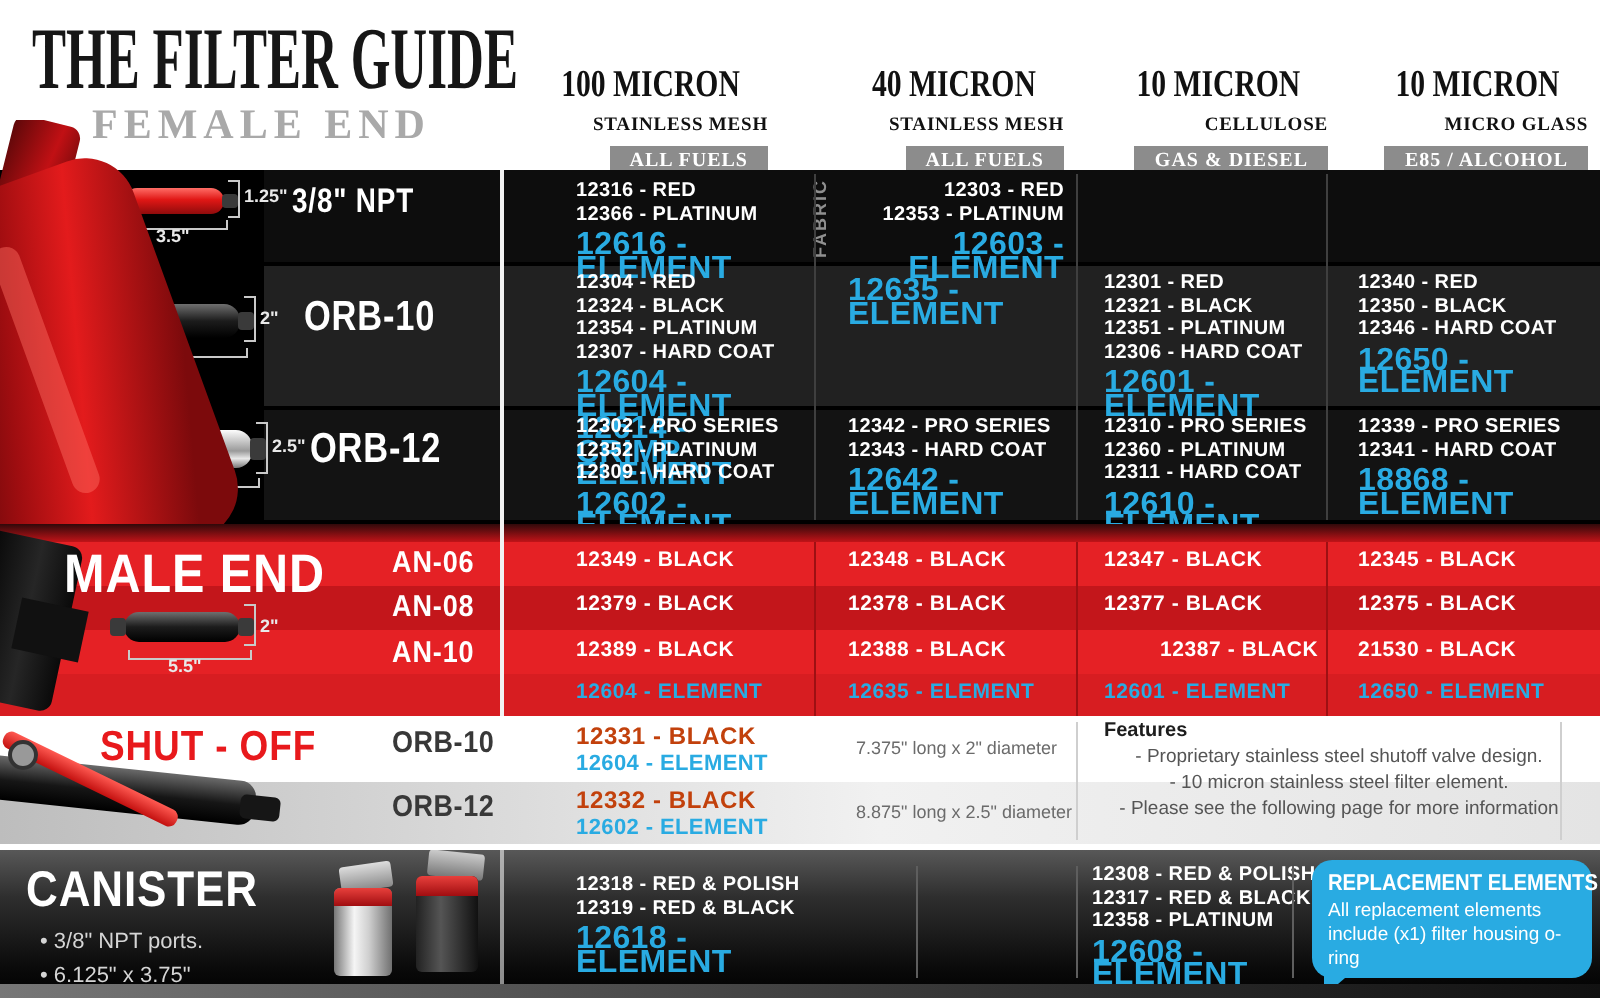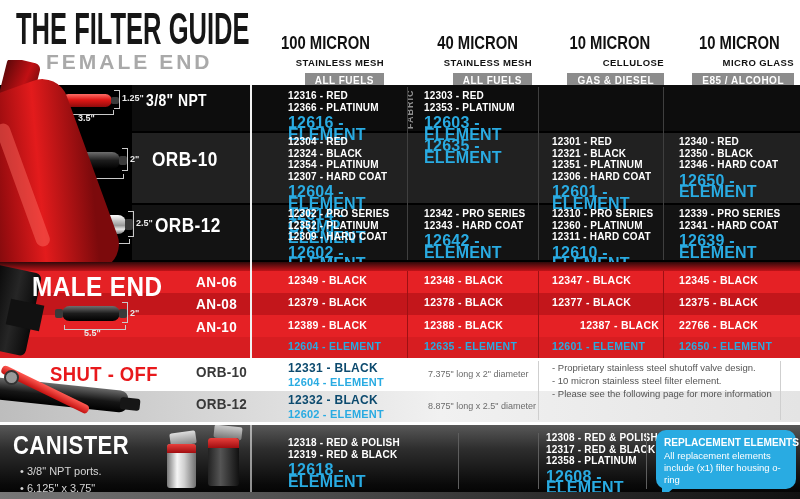--- a/index.html
+++ b/index.html
@@ -36,40 +36,40 @@
   .cap.chrome{background:linear-gradient(180deg,#fdfdfd,#9a9a9a 55%,#e8e8e8 75%,#777);}
   .fabric{position:absolute;left:405px;top:4px;height:40px;writing-mode:vertical-rl;
       transform:rotate(180deg);font-size:9px;font-weight:700;letter-spacing:1px;color:#8f8f8f;}
   
   .mstripe{position:absolute;left:0;width:800px;}
   .mpart{position:absolute;font-weight:700;font-size:10.5px;color:#fff;letter-spacing:.3px;white-space:nowrap;}
   .melem{position:absolute;font-weight:700;font-size:10.5px;color:#29abe2;letter-spacing:.3px;white-space:nowrap;}
   .an-label{position:absolute;color:#fff;font-weight:700;font-size:15px;letter-spacing:.5px;transform:scaleX(.9);transform-origin:left center;}
   
   .so-label{position:absolute;color:#383838;font-weight:700;font-size:15px;letter-spacing:.3px;transform:scaleX(.9);transform-origin:left center;}
-  .spart{font-weight:700;font-size:12px;color:#0c4a6e;letter-spacing:.3px;white-space:nowrap;}
+  .spart{font-weight:700;font-size:12px;color:#c2410c;letter-spacing:.3px;white-space:nowrap;}
   .selem{font-weight:700;font-size:11px;color:#29abe2;letter-spacing:.2px;white-space:nowrap;margin-top:1px;}
   .ssize{position:absolute;font-size:9px;color:#6b6b6b;white-space:nowrap;}
   .feat-title{font-weight:700;font-size:10px;color:#1d1d1d;}
-  .feat-items{font-size:9.5px;color:#555;line-height:13px;white-space:pre-line;margin-top:1px;}
+  .feat-items{font-size:9.5px;color:#555;line-height:13px;white-space:pre-line;margin-top:1px;text-align:center;}
   
   .bullets{position:absolute;font-size:11px;color:#d5d5d5;line-height:16.5px;white-space:pre-line;}
   .bubble{position:absolute;left:656px;top:5px;width:140px;height:59px;background:#29abe2;
       border-radius:10px;padding:6px 8px;box-sizing:border-box;color:#fff;}
   .bubble-title{font-weight:700;font-size:11.5px;white-space:nowrap;transform:scaleX(.88);transform-origin:left center;}
   .bubble-body{font-size:9.5px;line-height:12px;margin-top:2px;}
   .bubble-tail{position:absolute;left:6px;bottom:-9px;width:0;height:0;
       border-top:12px solid #29abe2;border-right:14px solid transparent;}
 </style>
 </head>
 <body>
 
 <div class="page">
 
-  <div class="sec" style="top:0;height:85px;background:#fff;">
+  <div class="sec" style="top:0;height:85px;background:#fff;font-family:Liberation Serif, serif;">
     <div class="abs main-title">THE FILTER GUIDE</div>
     <div class="abs subtitle">FEMALE END</div>
 
     <div class="hcol" style="left:256px;width:128px;">
       <span class="hc-micron cond">100 MICRON</span>
       <span class="hc-media">STAINLESS MESH</span><br>
       <span class="hc-badge">ALL FUELS</span>
     </div>
     <div class="hcol" style="left:404px;width:128px;">
       <span class="hc-micron cond">40 MICRON</span>
@@ -99,21 +99,21 @@
     <div class="hbrk" style="left:64px;top:25px;width:48px;"></div>
     <div class="dimlabel" style="left:78px;top:28px;">3.5"</div>
     <div class="row-label" style="left:146px;top:6px;font-size:17px;">3/8" NPT</div>
     <div class="fabric">FABRIC</div>
 
     <div class="cell" style="left:288px;top:5px;width:112px;">
       <div class="parts">12316 - RED
 12366 - PLATINUM</div>
       <div class="elements">12616 - ELEMENT</div>
     </div>
-    <div class="cell" style="left:424px;top:5px;width:108px;">
+    <div class="cell" style="left:424px;top:5px;width:108px;text-align:right;">
       <div class="parts">12303 - RED
 12353 - PLATINUM</div>
       <div class="elements">12603 - ELEMENT</div>
     </div>
 
     <div class="cap black" style="left:58px;top:67px;width:62px;height:17px;"></div>
     <div class="vbrk" style="left:122px;top:63px;height:21px;"></div>
     <div class="dimlabel" style="left:130px;top:69px;">2"</div>
     <div class="hbrk" style="left:60px;top:89px;width:62px;"></div>
     <div class="dimlabel" style="left:80px;top:92px;">5.5"</div>
@@ -164,21 +164,21 @@
     </div>
     <div class="cell" style="left:552px;top:123px;width:106px;">
       <div class="parts">12310 - PRO SERIES
 12360 - PLATINUM
 12311 - HARD COAT</div>
       <div class="elements">12610 - ELEMENT</div>
     </div>
     <div class="cell" style="left:679px;top:123px;width:115px;">
       <div class="parts">12339 - PRO SERIES
 12341 - HARD COAT</div>
-      <div class="elements">12639 - ELEMENT</div>
+      <div class="elements">18868 - ELEMENT</div>
     </div>
 
     <div class="vdiv" style="left:407px;top:2px;height:173px;"></div>
     <div class="vdiv" style="left:538px;top:2px;height:173px;"></div>
     <div class="vdiv" style="left:663px;top:2px;height:173px;"></div>
     <div class="main-div" style="top:0;height:177px;"></div>
   </div>
 
   <div class="abs" style="left:0;top:60px;width:132px;height:202px;overflow:hidden;z-index:3;">
     <div class="abs" style="left:2px;top:0;width:34px;height:48px;border-radius:6px;transform:rotate(14deg);background:linear-gradient(100deg,#5c0809,#c11014 60%,#6e0a0b);"></div>
@@ -216,21 +216,21 @@
     <div class="mpart" style="left:679px;top:12px;">12345 - BLACK</div>
 
     <div class="mpart" style="left:288px;top:34px;">12379 - BLACK</div>
     <div class="mpart" style="left:424px;top:34px;">12378 - BLACK</div>
     <div class="mpart" style="left:552px;top:34px;">12377 - BLACK</div>
     <div class="mpart" style="left:679px;top:34px;">12375 - BLACK</div>
 
     <div class="mpart" style="left:288px;top:57px;">12389 - BLACK</div>
     <div class="mpart" style="left:424px;top:57px;">12388 - BLACK</div>
     <div class="mpart" style="left:552px;top:57px;margin-left:28px;">12387 - BLACK</div>
-    <div class="mpart" style="left:679px;top:57px;">22766 - BLACK</div>
+    <div class="mpart" style="left:679px;top:57px;">21530 - BLACK</div>
 
     <div class="melem" style="left:288px;top:78px;">12604 - ELEMENT</div>
     <div class="melem" style="left:424px;top:78px;">12635 - ELEMENT</div>
     <div class="melem" style="left:552px;top:78px;">12601 - ELEMENT</div>
     <div class="melem" style="left:679px;top:78px;">12650 - ELEMENT</div>
 
     <div class="vdiv" style="left:407px;top:9px;height:87px;background:#9e1013;"></div>
     <div class="vdiv" style="left:538px;top:9px;height:87px;background:#9e1013;"></div>
     <div class="vdiv" style="left:663px;top:9px;height:87px;background:#9e1013;"></div>
     <div class="main-div" style="top:0;height:96px;"></div>
@@ -255,20 +255,21 @@
     </div>
     <div class="cell" style="left:288px;top:35px;">
       <div class="spart">12332 - BLACK</div>
       <div class="selem">12602 - ELEMENT</div>
     </div>
 
     <div class="ssize" style="left:428px;top:11px;">7.375" long x 2" diameter</div>
     <div class="ssize" style="left:428px;top:43px;">8.875" long x 2.5" diameter</div>
 
     <div class="cell" style="left:552px;top:2px;width:235px;">
+      <div class="feat-title">Features</div>
       <div class="feat-items">- Proprietary stainless steel shutoff valve design.
 - 10 micron stainless steel filter element.
 - Please see the following page for more information</div>
     </div>
 
     <div class="vdiv" style="left:538px;top:3px;height:59px;background:#cfcfcf;"></div>
     <div class="vdiv" style="left:780px;top:3px;height:59px;background:#cfcfcf;"></div>
   </div>
 
   <div class="sec" style="top:425px;height:74px;background:linear-gradient(180deg,#585858 0%,#2e2e2e 32%,#0a0a0a 80%,#000 100%);">

